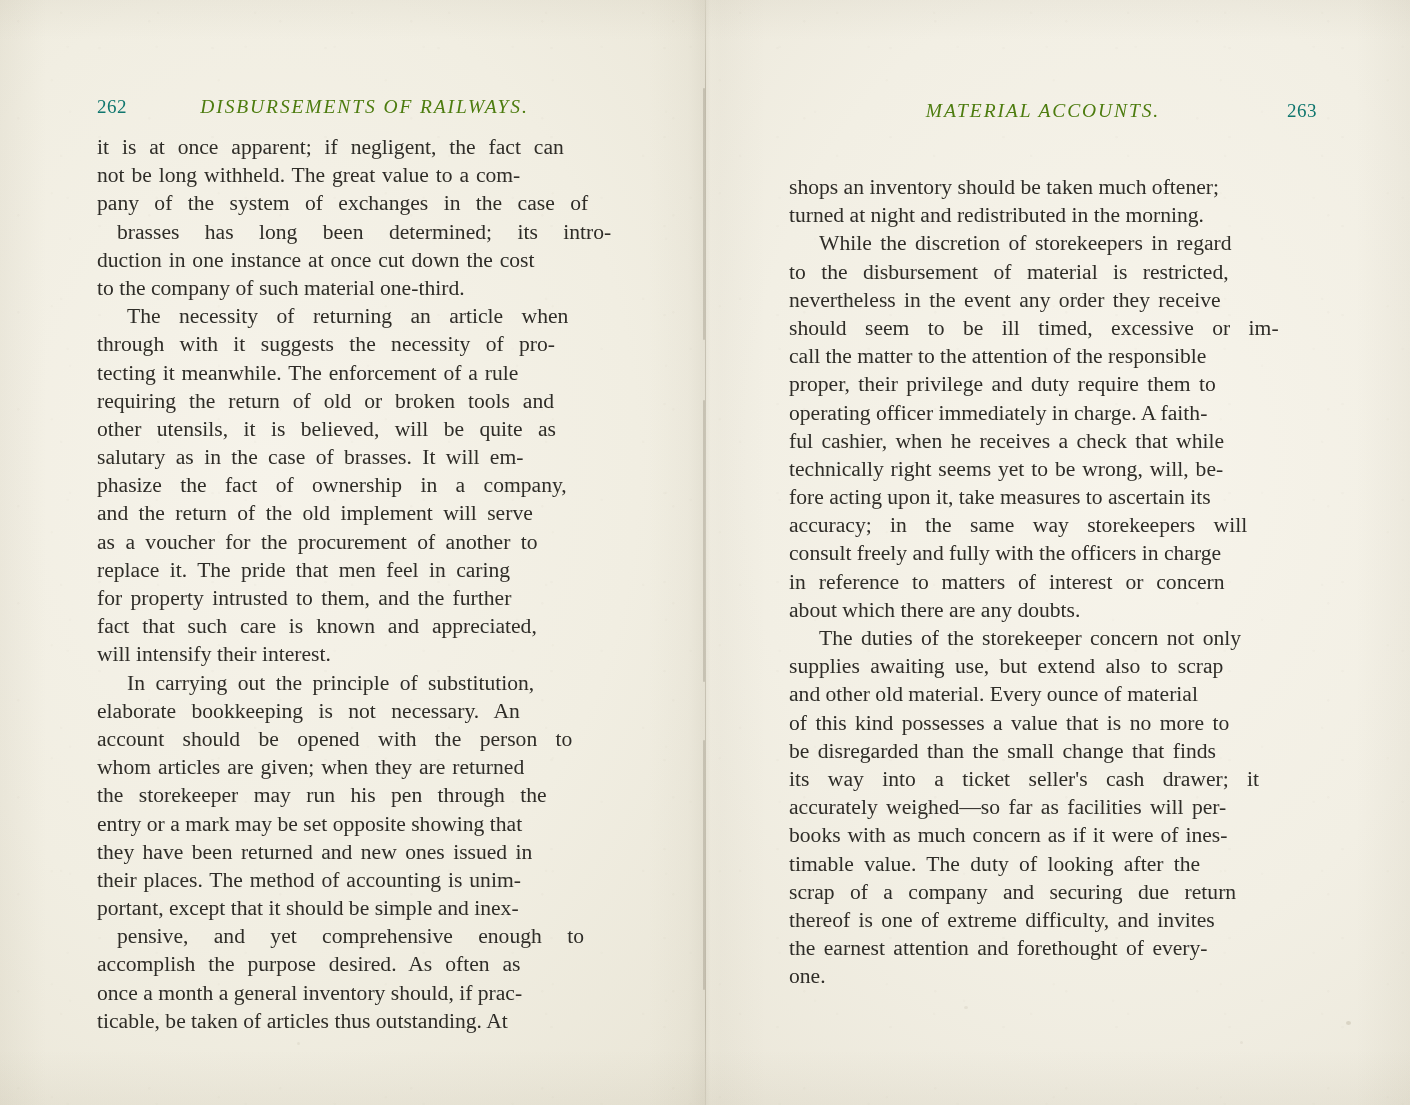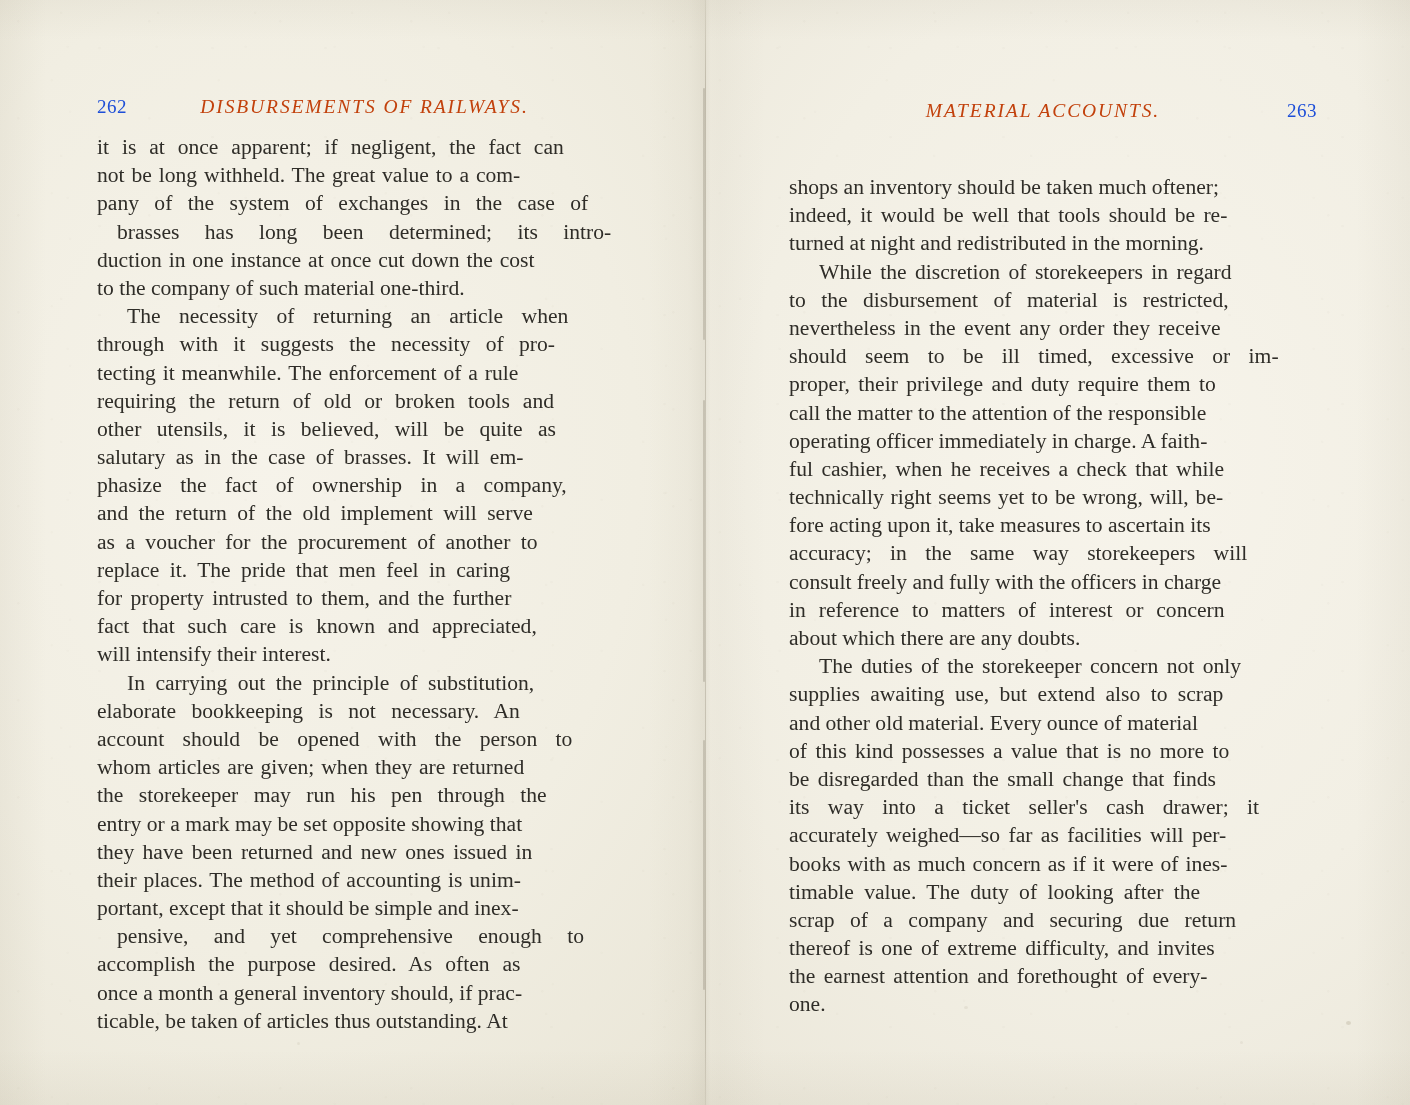--- a/index.html
+++ b/index.html
@@ -113,30 +113,30 @@
     height: 26px;
     display: flex;
     align-items: baseline;
   }
   .rh-left  { left: 97px;  top: 96px;  width: 531px; }
   .rh-right { left: 789px; top: 96px;  width: 528px; align-items: flex-end; }
 
   .folio {
     font-size: 19px;
     letter-spacing: .5px;
-    color: #1d4ed8;
+    color: #0f766e;
     font-family: "Liberation Serif", "DejaVu Serif", serif;
   }
   .head-title {
     flex: 1;
     text-align: center;
     font-style: italic;
     font-size: 19.5px;
     letter-spacing: 1.9px;
-    color: #c2410c;
+    color: #4d7c0f;
     white-space: nowrap;
   }
   .rh-left .head-title  { padding-right: 26px; }
   .rh-right .head-title { padding-left: 10px; }
 
   
   .column {
     position: absolute;
     top: 133px;
   }
@@ -237,28 +237,27 @@
       <div class="line t0">ticable, be taken of articles thus outstanding.  At</div>
     </div>
 
   <div class="running-head rh-right">
     <span class="head-title">MATERIAL ACCOUNTS.</span>
     <span class="folio">263</span>
   </div>
 
   <div class="column col-right" id="col-right">
       <div class="line t0">shops an inventory should be taken much oftener;</div>
-      <div class="line t2">indeed, it would be well that tools should be re-</div>
       <div class="line t0">turned at night and redistributed in the morning.</div>
       <div class="line t2"><span class="indent"></span><span>While the discretion of storekeepers in regard</span></div>
       <div class="line t5">to the disbursement of material is restricted,</div>
       <div class="line t2">nevertheless in the event any order they receive</div>
       <div class="line t6">should seem to be ill timed, excessive or im-</div>
+      <div class="line t0">call the matter to the attention of the responsible</div>
       <div class="line t2">proper, their privilege and duty require them to</div>
-      <div class="line t0">call the matter to the attention of the responsible</div>
       <div class="line t0">operating officer immediately in charge.   A faith-</div>
       <div class="line t2">ful cashier, when he receives a check that while</div>
       <div class="line t1">technically right seems yet to be wrong, will, be-</div>
       <div class="line t0">fore acting upon it, take measures to ascertain its</div>
       <div class="line t6">accuracy; in the same way storekeepers will</div>
       <div class="line t0">consult freely and fully with the officers in charge</div>
       <div class="line t4">in reference to matters of interest or concern</div>
       <div class="line t0">about which there are any doubts.</div>
       <div class="line t2"><span class="indent"></span><span>The duties of the storekeeper concern not only</span></div>
       <div class="line t3">supplies awaiting use, but extend also to scrap</div>

